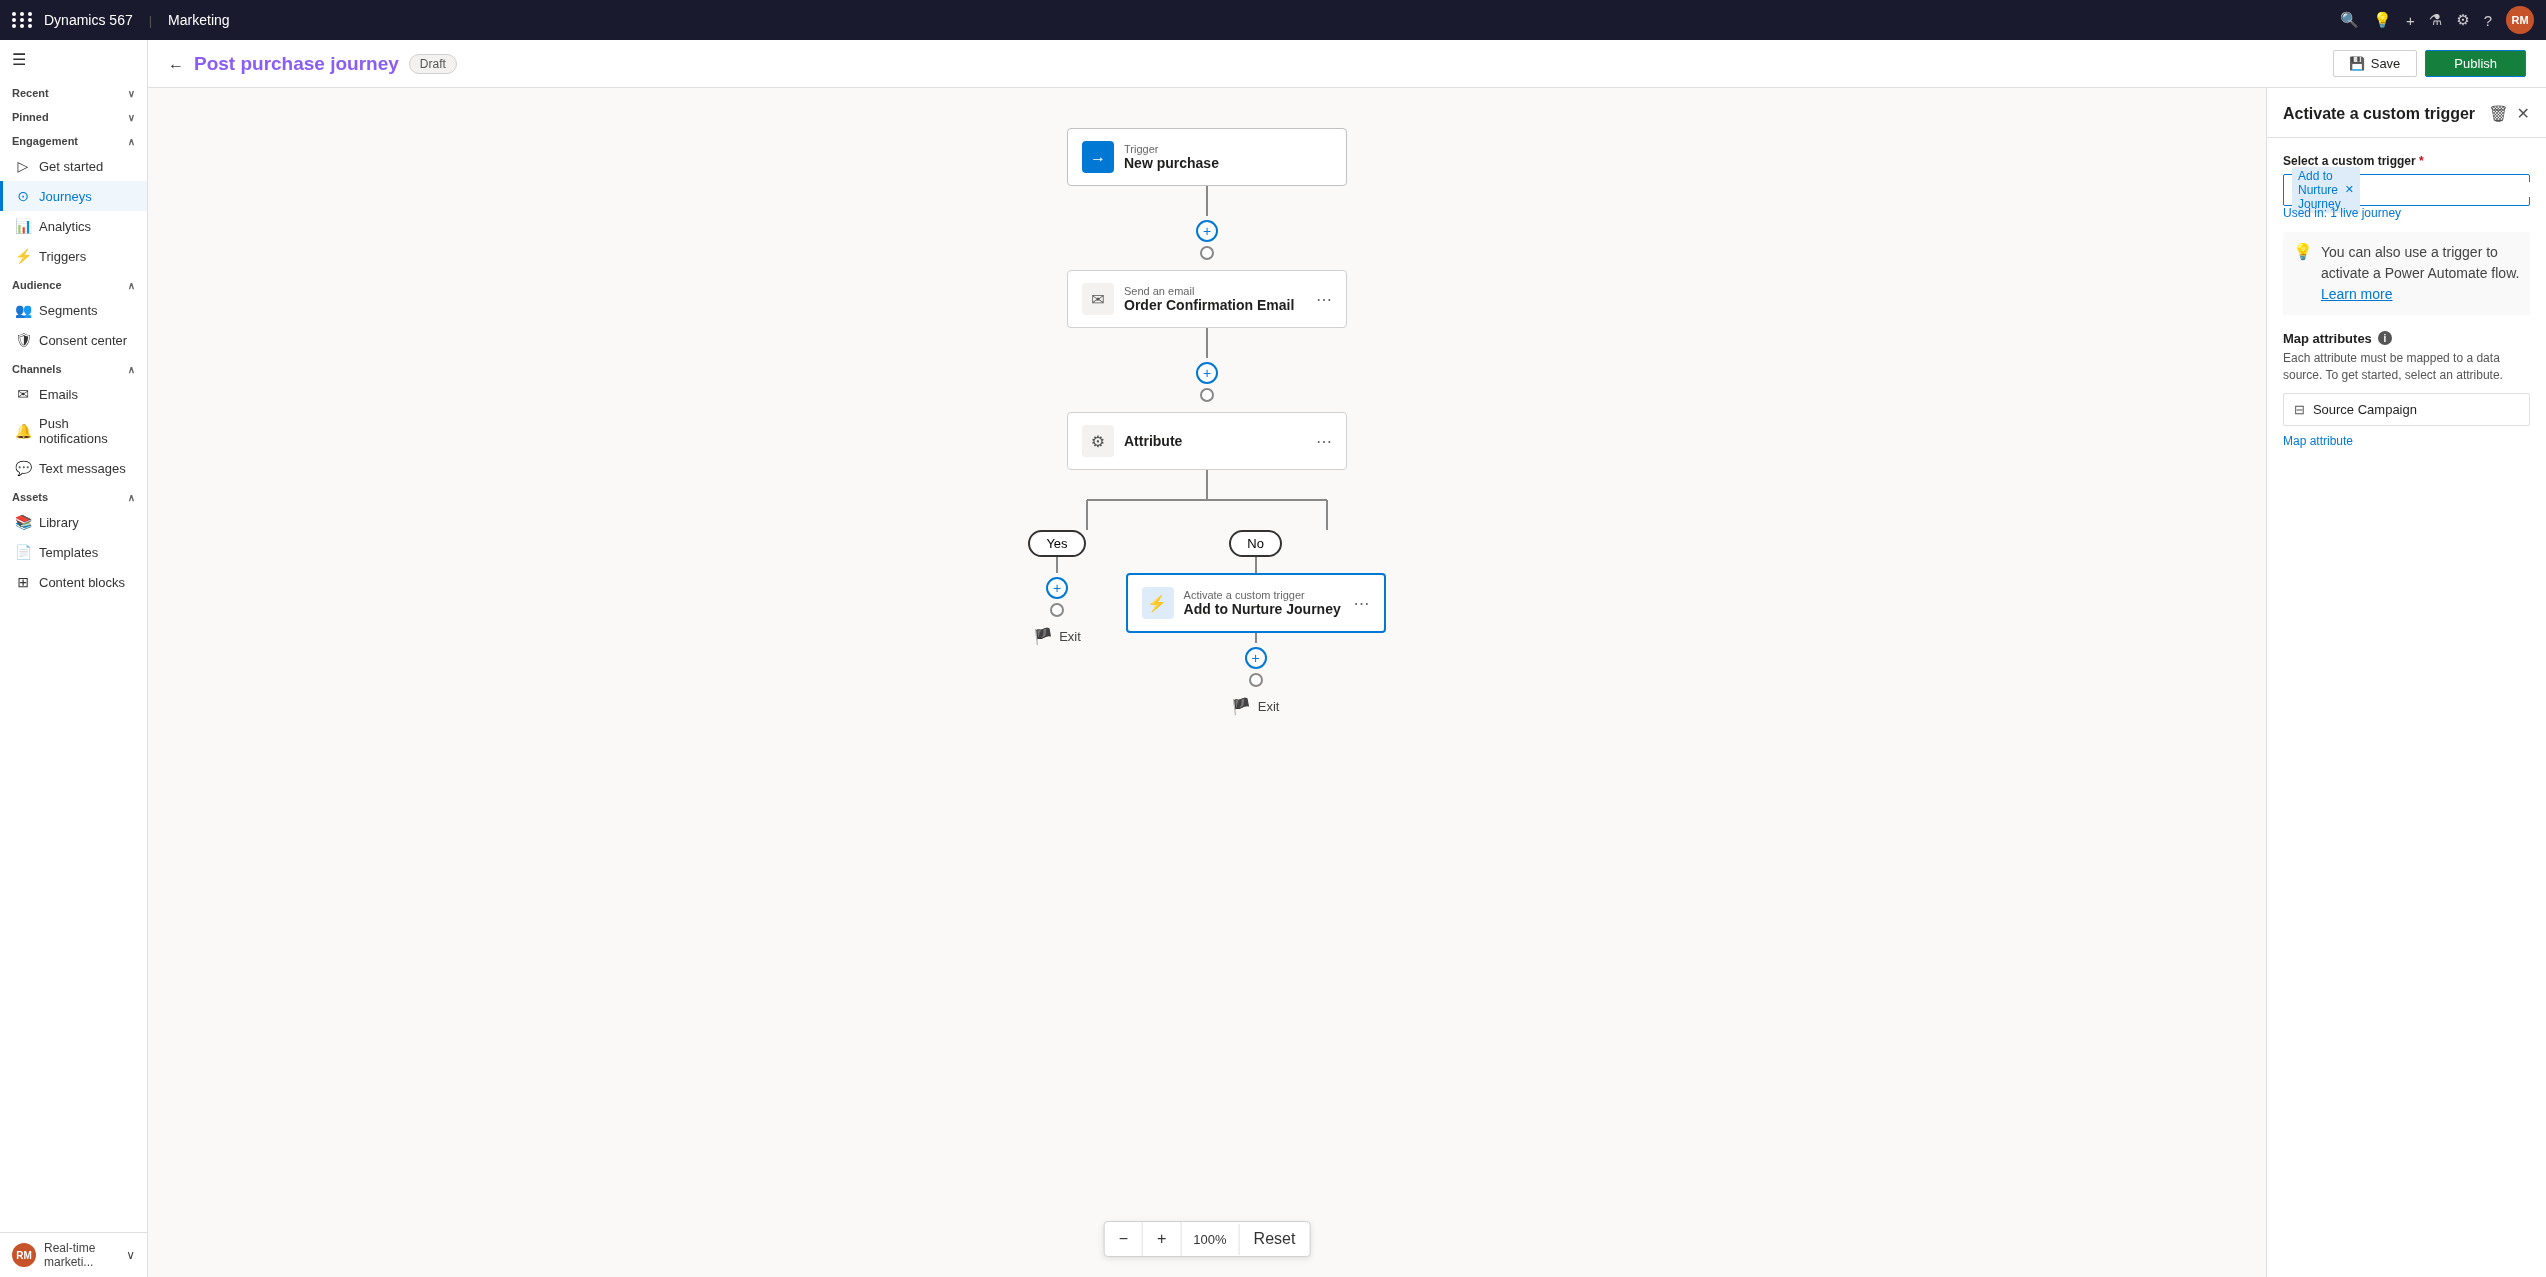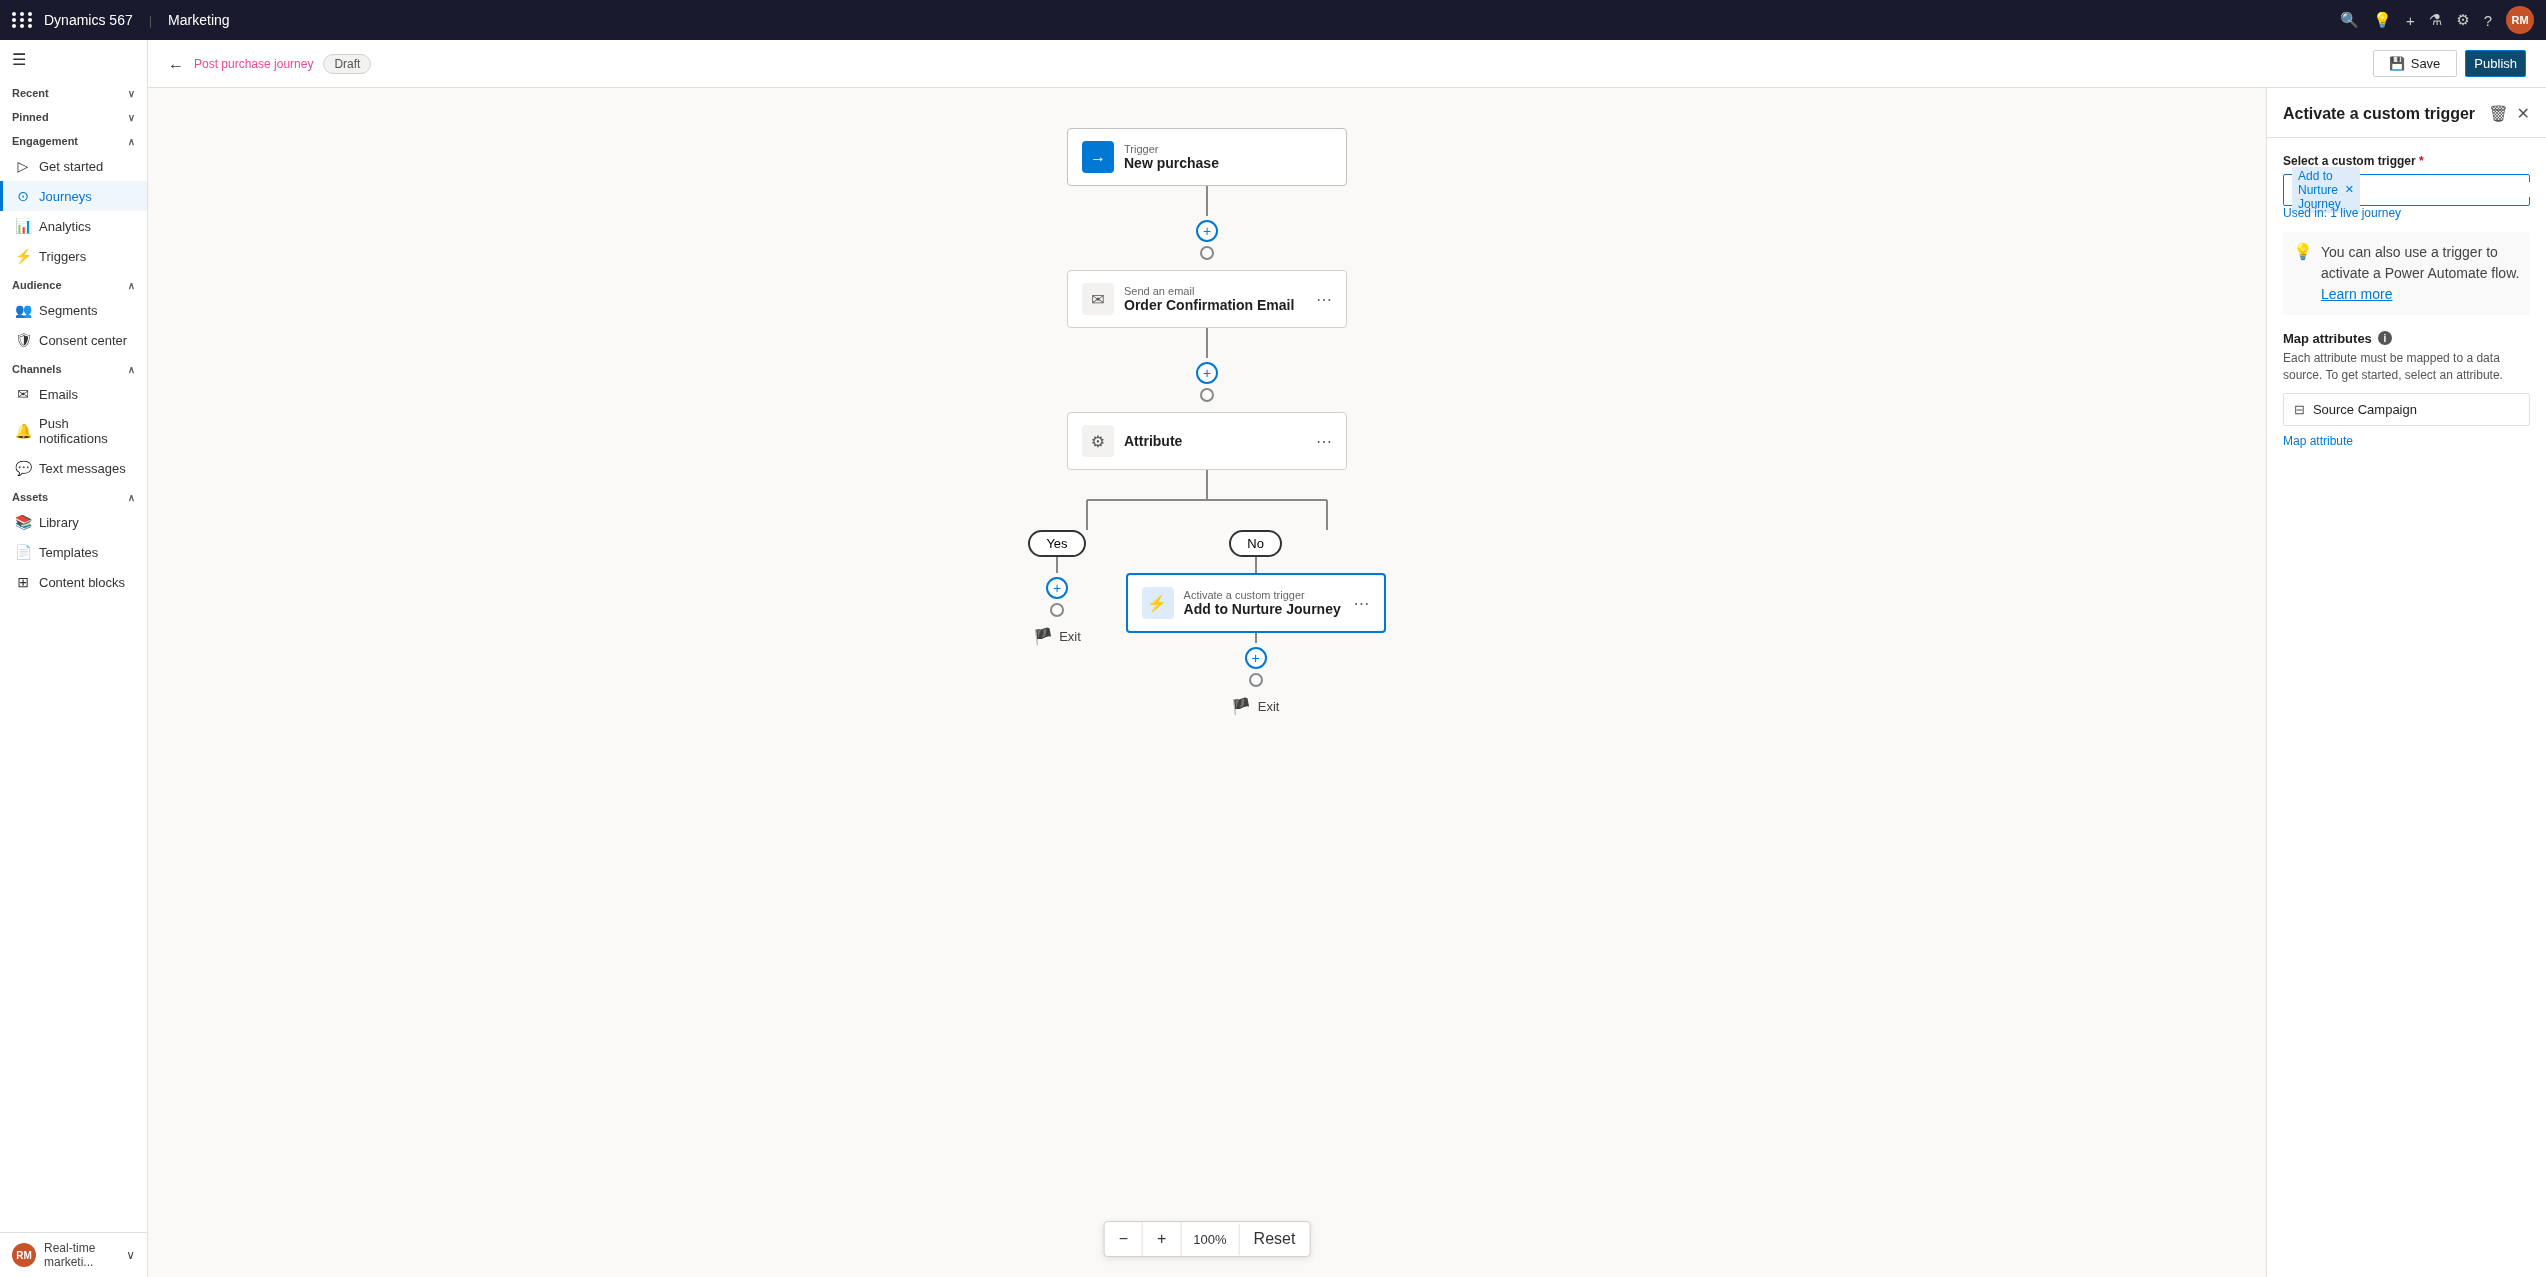--- a/index.html
+++ b/index.html
@@ -38,25 +38,25 @@
     .sidebar-item-icon { font-size: 14px; width: 16px; text-align: center; }
     .sidebar-bottom { margin-top: auto; padding: 8px 12px; border-top: 1px solid #e0e0e0; display: flex; align-items: center; gap: 8px; font-size: 12px; color: #444; }
     .sidebar-bottom-avatar { width: 24px; height: 24px; border-radius: 50%; background: #c7532a; color: white; display: flex; align-items: center; justify-content: center; font-size: 10px; font-weight: 600; flex-shrink: 0; }
 
     
     .main { flex: 1; display: flex; flex-direction: column; overflow: hidden; }
 
     
     .subheader { background: #fff; border-bottom: 1px solid #e0e0e0; padding: 0 20px; height: 48px; display: flex; align-items: center; gap: 10px; flex-shrink: 0; }
     .subheader-back { font-size: 16px; color: #333; cursor: pointer; }
-    .subheader-title { font-size: 12px; font-weight: 400; color: #ec4899; }
+    .subheader-title { font-size: 19px; font-weight: 700; color: #8b5cf6; }
     .subheader-badge { background: #f3f2f1; border: 1px solid #d0d0d0; border-radius: 12px; padding: 2px 10px; font-size: 12px; color: #555; }
     .subheader-right { margin-left: auto; display: flex; align-items: center; gap: 8px; }
     .btn-save { background: white; border: 1px solid #d0d0d0; color: #201f1e; padding: 5px 16px; border-radius: 2px; cursor: pointer; font-size: 13px; display: flex; align-items: center; gap: 5px; }
-    .btn-publish { background: #0c4a6e; border: 1px solid #0078d4; color: white; padding: 5px 8px; border-radius: 2px; cursor: pointer; font-size: 13px; }
+    .btn-publish { background: #15803d; border: 1px solid #0078d4; color: white; padding: 5px 28px; border-radius: 2px; cursor: pointer; font-size: 13px; }
 
     
     .canvas { flex: 1; overflow: hidden; position: relative; background: #faf9f8; display: flex; }
     .canvas-inner { flex: 1; overflow: auto; padding: 40px; display: flex; justify-content: center; }
     .flow-container { display: flex; flex-direction: column; align-items: center; gap: 0; position: relative; }
 
     
     .flow-node { background: white; border: 1px solid #d0d0d0; border-radius: 4px; width: 280px; padding: 12px 14px; display: flex; align-items: center; gap: 10px; position: relative; }
     .flow-node.trigger-node { border-color: #c0c0c0; }
     .flow-node.selected { border: 2px solid #0078d4; }

